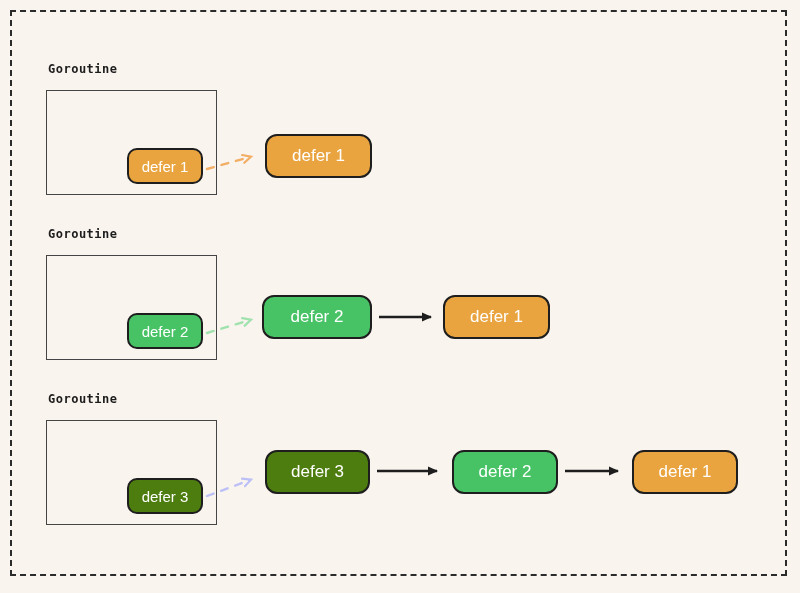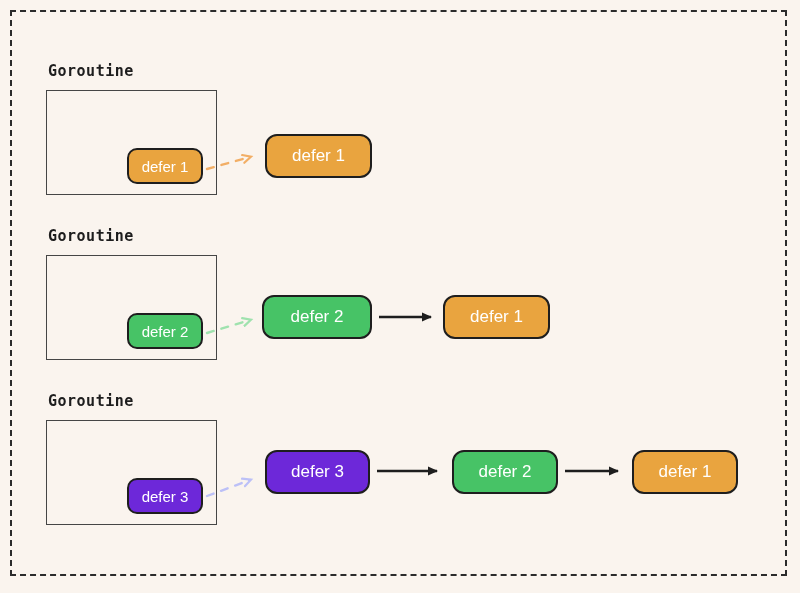--- a/index.html
+++ b/index.html
@@ -13,21 +13,21 @@
   .frame {
     position: absolute;
     left: 10px; top: 10px;
     width: 773px; height: 562px;
     border: 2.5px dashed #2b2b2b;
   }
   .row-label {
     position: absolute;
     left: 48px;
     font-family: "DejaVu Sans Mono", monospace;
-    font-size: 15px;
+    font-size: 12px;
     font-weight: 600;
     color: #1d1d1d;
     letter-spacing: 0.5px;
   }
   .gbox {
     position: absolute;
     left: 46px;
     width: 169px; height: 103px;
     border: 1.5px solid #454545;
     background: transparent;
@@ -48,21 +48,21 @@
     width: 107px; height: 44px;
     box-sizing: border-box;
     border: 2.5px solid #1e1e1e;
     border-radius: 12px;
     display: flex; align-items: center; justify-content: center;
     color: #ffffff;
     font-size: 17px;
   }
   .orange { background: #e9a43f; }
   .green  { background: #47c366; }
-  .purple { background: #6d28d9; }
+  .purple { background: #4d7c0f; }
   svg.arrows {
     position: absolute; left: 0; top: 0;
     width: 800px; height: 593px;
     pointer-events: none;
   }
   .arrow-solid  { stroke: #1e1e1e; stroke-width: 2.6; fill: none; }
   .arrow-dash   { stroke-width: 2.4; fill: none; stroke-dasharray: 7 8; stroke-linecap: round; }
   .dash-orange  { stroke: #f2ae65; }
   .dash-green   { stroke: #9fe2ae; }
   .dash-purple  { stroke: #bcc0f7; }

